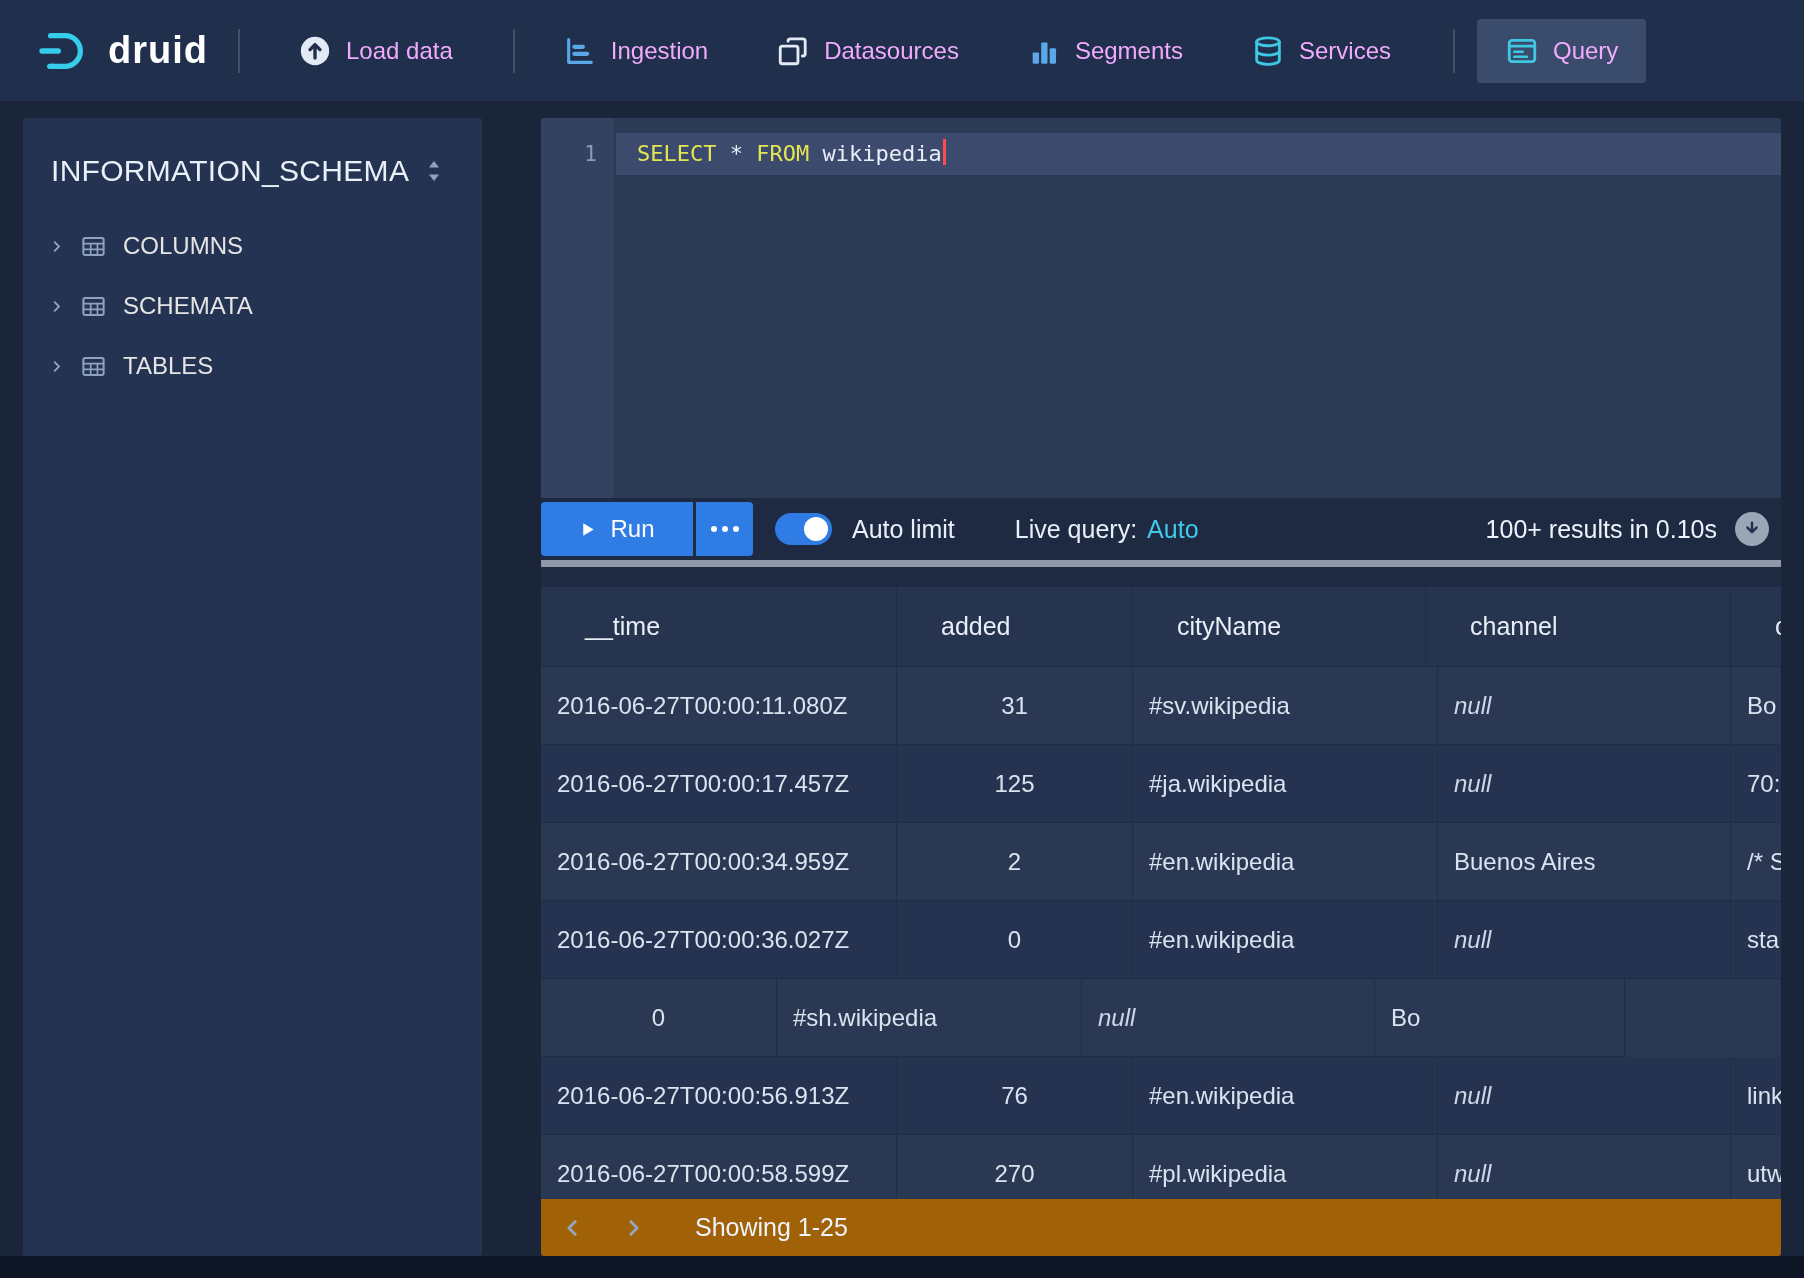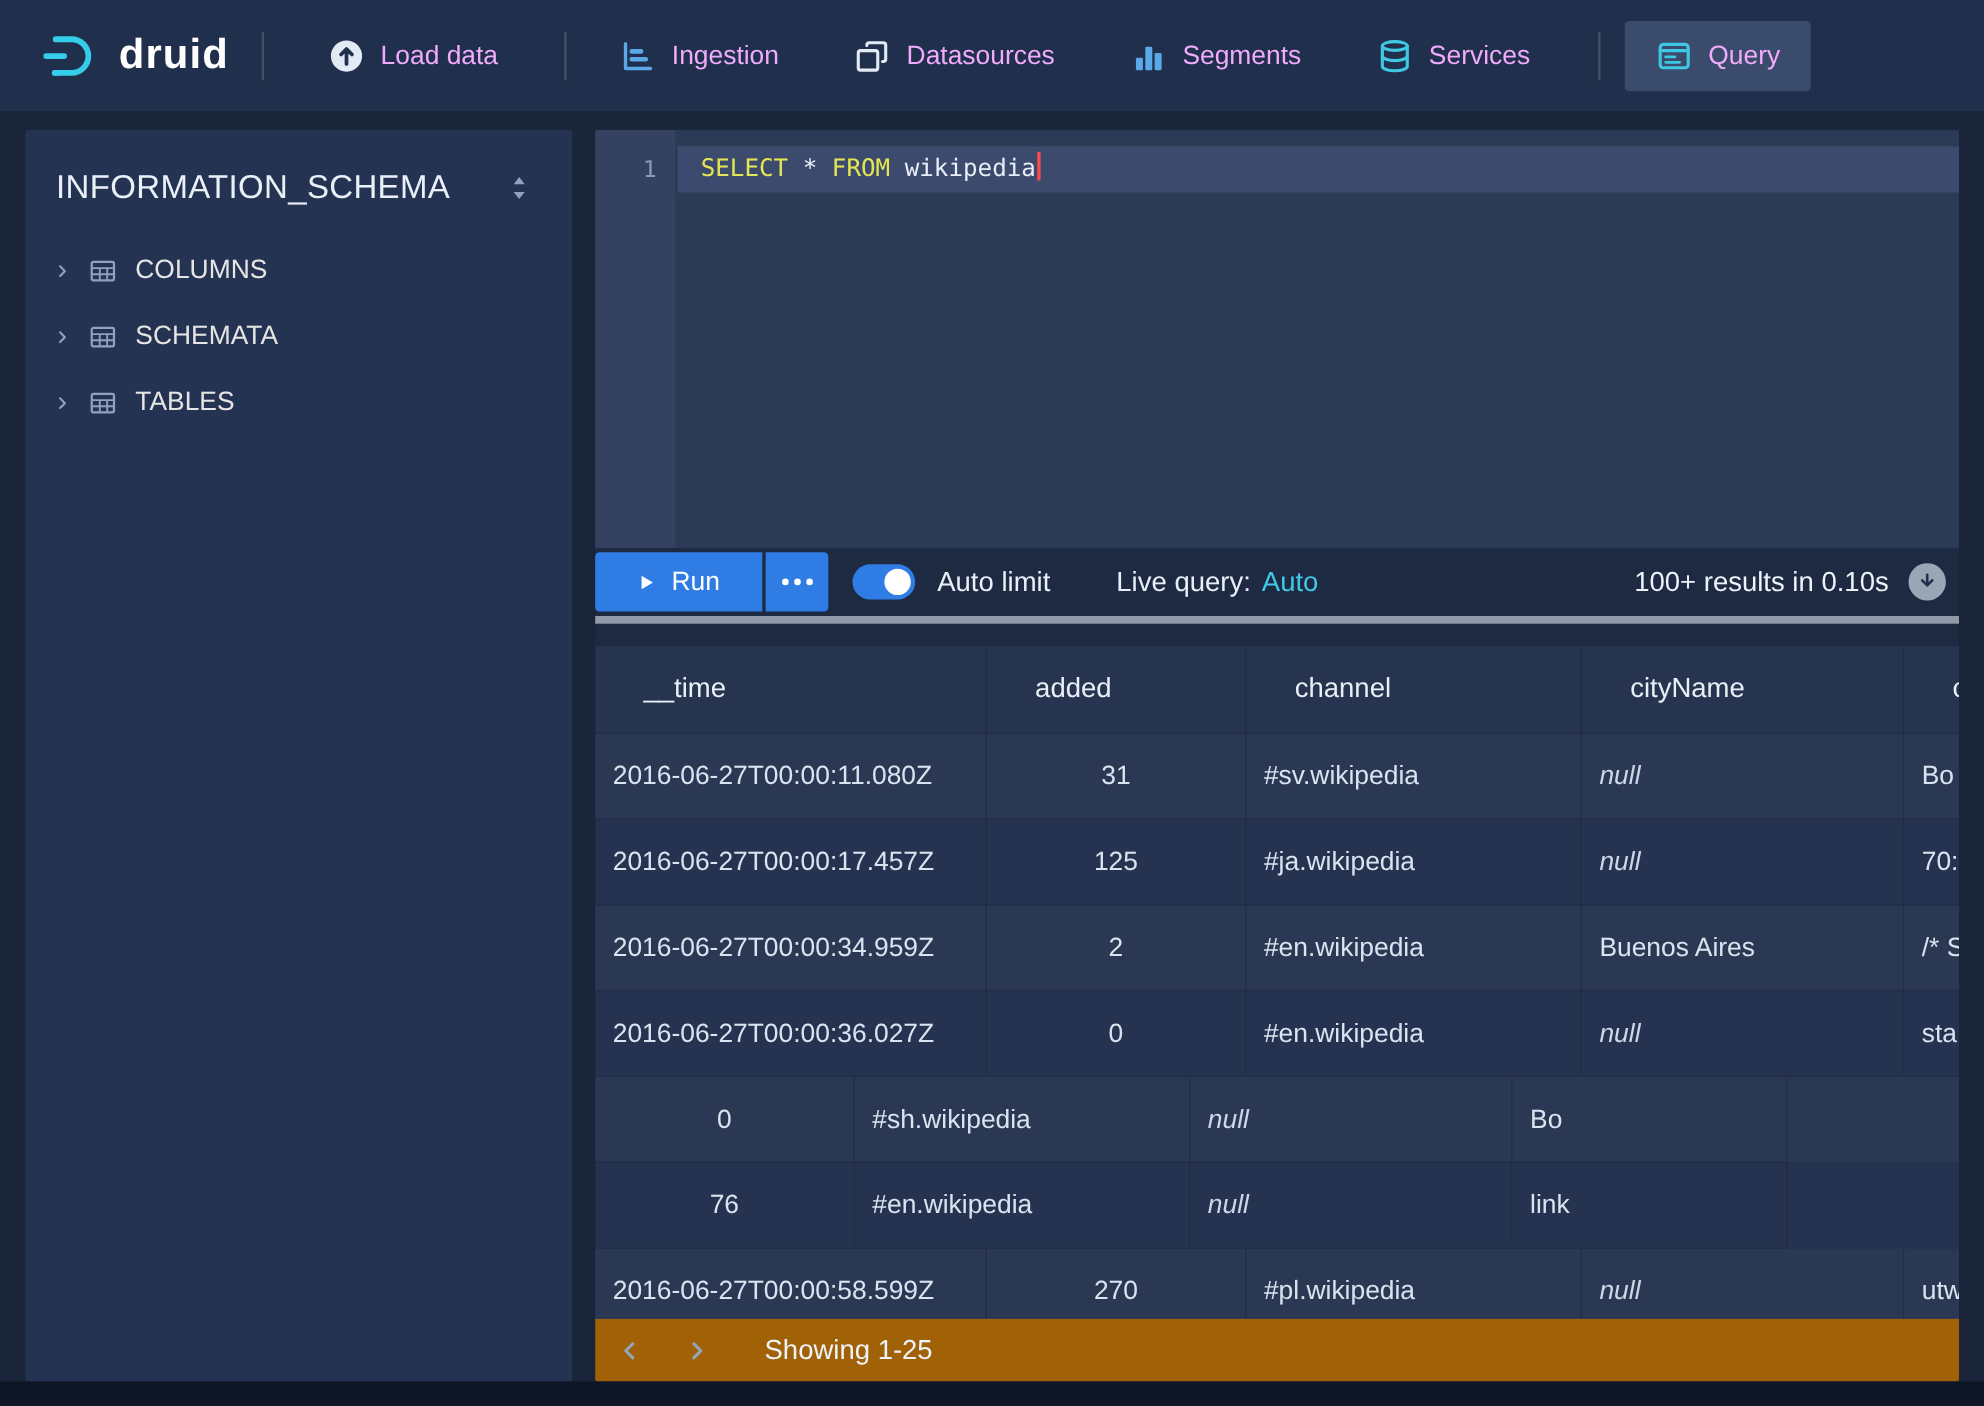--- a/index.html
+++ b/index.html
@@ -30,21 +30,21 @@
     border-radius:4px; cursor:pointer; white-space:nowrap;
   }
   .nav-item.active { background:#3a4b6c; }
   .nav-icon { display:flex; align-items:center; }
   .icon-light { color:#e2ebf5; }
   .icon-blue  { color:#5aa8e8; }
   .icon-cyan  { color:#3fc8e4; }
 
   
   .sidebar {
-    position:absolute; left:23px; top:118px; width:497px; height:1138px;
+    position:absolute; left:23px; top:118px; width:459px; height:1138px;
     background:#243351; border-radius:3px;
   }
   .sidebar-header {
     display:flex; align-items:center; justify-content:space-between;
     padding:36px 38px 28px 28px;
   }
   .sidebar-title { font-size:30px; color:#eaf0f8; letter-spacing:0.3px; }
   .sort-icon { color:#8fa3c0; cursor:pointer; display:flex; }
   .tree-item {
     display:flex; align-items:center; gap:16px;
@@ -327,22 +327,22 @@
     </div>
   </div>
 
   <div class="hscroll"></div>
 
   <div class="results">
     <div class="rtable">
       <div class="rrow head">
         <div class="cell c0">__time</div>
         <div class="cell c1">added</div>
+        <div class="cell c3">cityName</div>
         <div class="cell c2">channel</div>
-        <div class="cell c3">cityName</div>
         <div class="cell c4">com</div>
       </div>
 
       <div class="rrow light">
         <div class="cell c0">2016-06-27T00:00:11.080Z</div>
         <div class="cell c1 num">31</div>
         <div class="cell c2">#sv.wikipedia</div>
         <div class="cell c3 nullv">null</div>
         <div class="cell c4">Bo</div>
       </div>
@@ -372,20 +372,21 @@
       </div>
 
       <div class="rrow light">
         <div class="cell c1 num">0</div>
         <div class="cell c2">#sh.wikipedia</div>
         <div class="cell c3 nullv">null</div>
         <div class="cell c4">Bo</div>
       </div>
 
       <div class="rrow dark">
+        <div class="cell c0">2016-06-27T00:00:56.913Z</div>
         <div class="cell c1 num">76</div>
         <div class="cell c2">#en.wikipedia</div>
         <div class="cell c3 nullv">null</div>
         <div class="cell c4">link</div>
       </div>
 
       <div class="rrow light">
         <div class="cell c0">2016-06-27T00:00:58.599Z</div>
         <div class="cell c1 num">270</div>
         <div class="cell c2">#pl.wikipedia</div>

